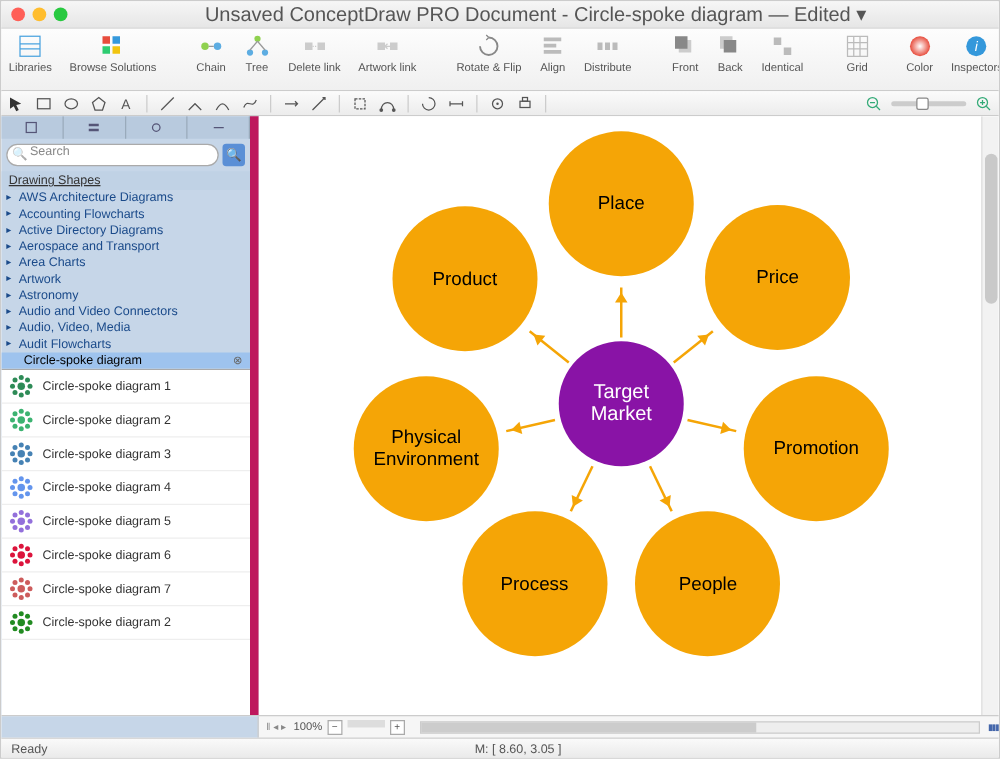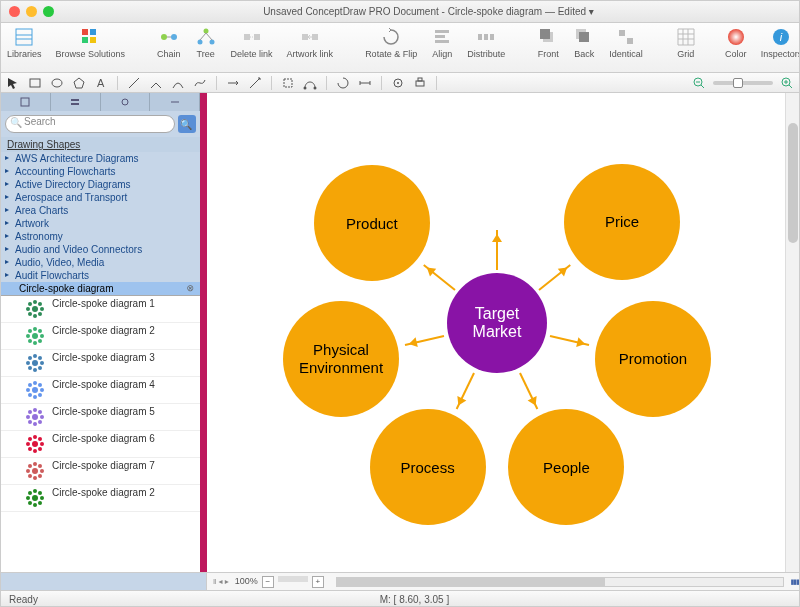--- a/index.html
+++ b/index.html
@@ -1,21 +1,21 @@
 <!DOCTYPE html>
 <html><head>
 <meta charset="utf-8">
 <style>
 * { box-sizing: border-box; margin: 0; padding: 0; font-family: -apple-system, "Helvetica Neue", Arial, sans-serif; }
 body { width: 800px; height: 607px; background: #fff; overflow: hidden; border: 1px solid #ccc; position: relative; }
 .titlebar { height: 22px; background: linear-gradient(#f6f6f6,#e6e6e6); display: flex; align-items: center; padding: 0 8px; font-size: 12px; color: #444; border-bottom: 1px solid #ccc; }
 .trafficlights { display: flex; gap: 6px; margin-right: 12px; }
 .tl { width: 11px; height: 11px; border-radius: 50%; }
 .tl.red { background:#ff5f57; } .tl.yellow{background:#ffbd2e;} .tl.green{background:#28c940;}
-.title-text { flex: 1; text-align: center; font-size: 10px; color:#555; }
+.title-text { flex: 1; text-align: center; font-size: 16px; color:#555; }
 .toolbar { height: 50px; background: linear-gradient(#fdfdfd,#f0f0f0); border-bottom:1px solid #ccc; display:flex; align-items:flex-start; padding:3px 6px; gap:14px; font-size:9px; color:#666;}
 .tb-group { display:flex; flex-direction:column; align-items:center; gap:1px;}
 .tb-icon { width:22px; height:22px; display:flex; align-items:center; justify-content:center; }
 .tb-icon svg { width:20px; height:20px; }
 .tb-label { font-size:9px; color:#555; text-align:center; white-space:nowrap;}
 .sep { width:1px; height:38px; background:#ddd; margin:2px 2px;}
 .secondbar { height:20px; background:linear-gradient(#fbfbfb,#ececec); border-bottom:1px solid #ccc; display:flex; align-items:center; padding:0 4px; gap:6px;}
 .sb-icon { width:16px; height:16px; display:flex; align-items:center; justify-content:center; color:#555;}
 .sb-icon svg { width:14px;height:14px; }
 .sb-sep { width:1px; height:14px; background:#ccc; margin:0 2px;}
@@ -29,21 +29,21 @@
 .searchbox::before { content:"🔍"; position:absolute; left:4px; top:1px; font-size:10px; opacity:.5;}
 .mag-btn { width:18px;height:18px; background:#5a8fd6; border-radius:3px; display:flex;align-items:center;justify-content:center; color:#fff; font-size:10px;}
 .cat-header { padding:2px 6px; font-size:10px; color:#333; background:#c0d2e5;text-decoration:underline;}
 .cat-list { overflow-y:auto; }
 .cat-item { padding:1px 4px 1px 14px; color:#1a4a8a; font-size:10px; cursor:pointer; position:relative; white-space:nowrap;}
 .cat-item::before { content:"▸"; position:absolute; left:4px; top:1px; font-size:8px; color:#1a4a8a;}
 .cat-item.sel { background:#9ec3ee; color:#000; padding-left:18px;}
 .cat-item.sel::before{content:"";}
 .cat-item.sel::after { content:"⊗"; position:absolute; right:6px; top:1px; color:#666; font-size:9px;}
 .thumbs { background:#fff; border-top:1px solid #aaa; overflow-y:auto;}
-.thumb-row { display:flex; align-items:flex-start; gap:6px; padding:2px 23px; font-size:10px; color:#333; border-bottom:1px solid #eee;}
+.thumb-row { display:flex; align-items:center; gap:6px; padding:2px 5px; font-size:10px; color:#333; border-bottom:1px solid #eee;}
 .thumb-ic { width:22px; height:22px; display:flex; align-items:center; justify-content:center;}
 .canvas { flex:1; background:#fff; position:relative; overflow:hidden;}
 .scroll-v { position:absolute; right:0; top:0; width:14px; height:100%; background:#f2f2f2; border-left:1px solid #ddd;}
 .scroll-v .thumb { position:absolute; left:2px; top:30px; width:10px; height:120px; background:#c9c9c9; border-radius:5px;}
 .scroll-h-outer { height:18px; background:#f6f6f6; border-top:1px solid #ccc; display:flex; align-items:center; font-size:9px; color:#555;}
 .scroll-h-outer .pad { width:206px; border-right:1px solid #ccc; height:100%; background:#c6d6e8;}
 .zoom-ctl { display:flex; align-items:flex-start; gap:4px; padding:0 6px;}
 .zoom-ctl .zbtn{width:12px;height:12px;border:1px solid #aaa;background:#fff;font-size:8px;display:flex;align-items:center;justify-content:center;}
 .statusbar { height:18px; background:linear-gradient(#fafafa,#e8e8e8); border-top:1px solid #ccc; display:flex; align-items:center; font-size:10px; color:#555; padding:0 8px;}
 .status-center{flex:1;text-align:center;}
@@ -513,20 +513,21 @@
               <circle cx="16" cy="16" r="2" fill="#228b22"></circle>
             </svg>
           </div>
           <span>Circle-spoke diagram 2</span>
         </div>
       </div>
   </div>
   <div class="canvas">
     <div class="diagram" id="diagram">
         <div class="arrow" style="left: 290px; top: 176px; width: 40px; transform: rotate(-90deg);"></div>
+        <div class="node spoke" style="left: 232px; top: 12px; height: 116px; width: 116px;">Place</div>
         <div class="arrow" style="left: 332.219px; top: 196.332px; width: 40px; transform: rotate(-38.5714deg);"></div>
         <div class="node spoke" style="left: 357.093px; top: 71px; height: 116px; width: 116px;">Price</div>
         <div class="arrow" style="left: 342.646px; top: 242.016px; width: 40px; transform: rotate(12.8571deg);"></div>
         <div class="node spoke" style="left: 387.988px; top: 207.603px; height: 116px; width: 116px;">Promotion</div>
         <div class="arrow" style="left: 313.43px; top: 278.652px; width: 40px; transform: rotate(64.2857deg);"></div>
         <div class="node spoke" style="left: 301.421px; top: 316.155px; height: 116px; width: 116px;">People</div>
         <div class="arrow" style="left: 266.57px; top: 278.652px; width: 40px; transform: rotate(115.714deg);"></div>
         <div class="node spoke" style="left: 162.579px; top: 316.155px; height: 116px; width: 116px;">Process</div>
         <div class="arrow" style="left: 237.354px; top: 242.016px; width: 40px; transform: rotate(167.143deg);"></div>
         <div class="node spoke" style="left: 76.0115px; top: 207.603px; height: 116px; width: 116px;">Physical Environment</div>

